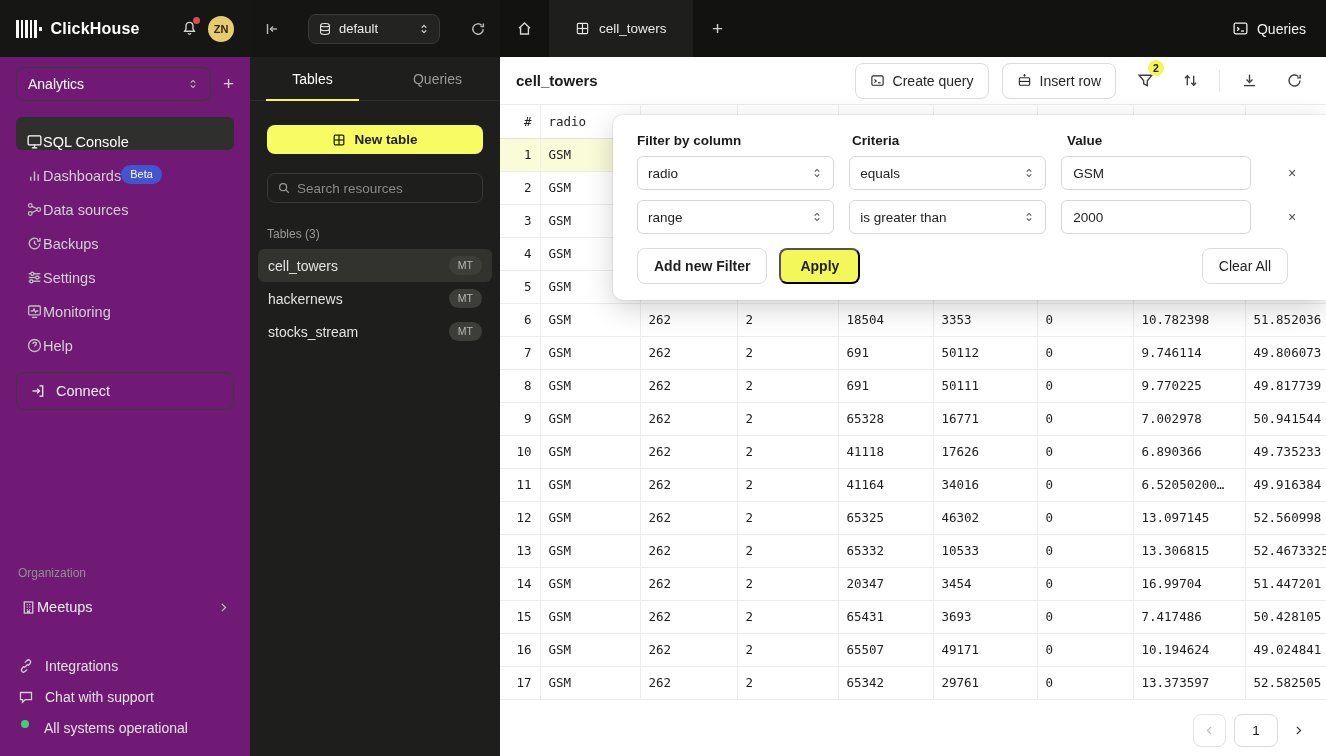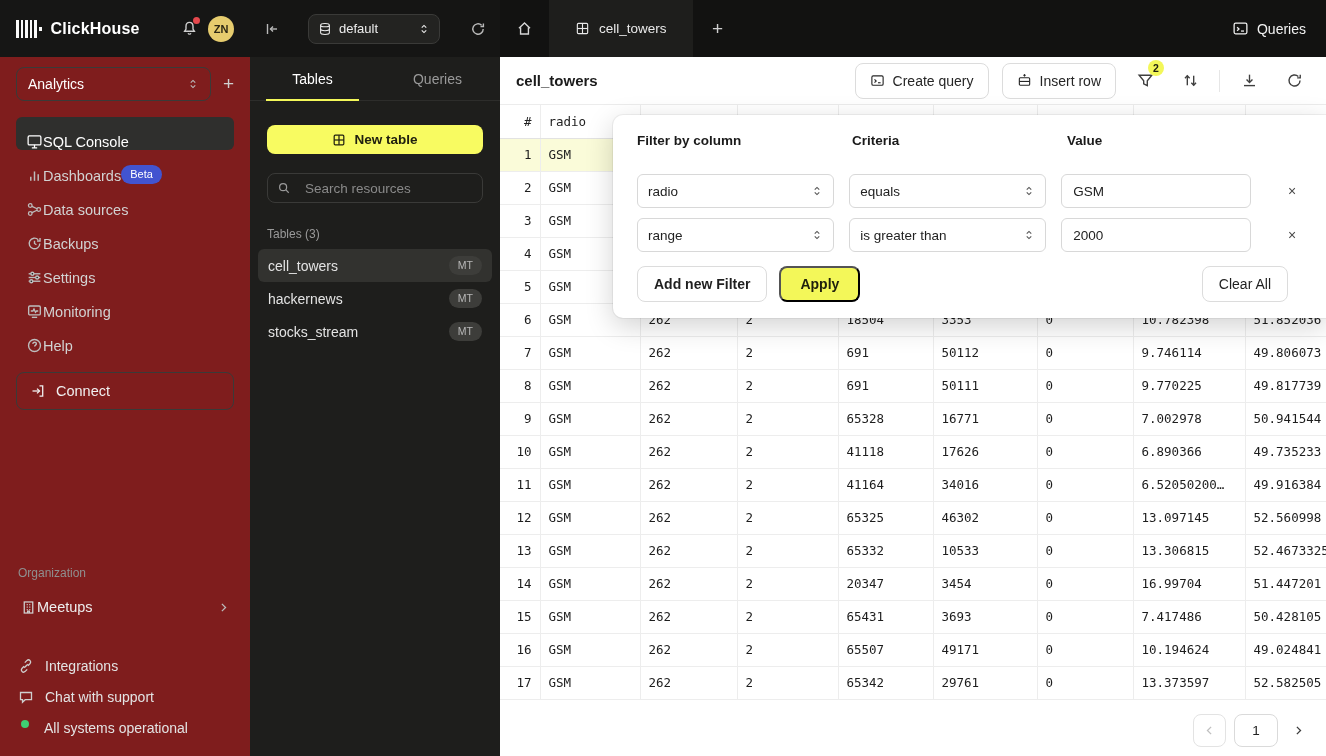--- a/index.html
+++ b/index.html
@@ -27,21 +27,21 @@
   .tb-refresh { margin-left:auto; }
   .db-select { height:30px; flex:1; max-width:132px; border:1px solid #3a3a38; background:#232321; border-radius:8px; display:flex; align-items:center; gap:7px; padding:0 9px; color:#ededed; font-size:13px; cursor:pointer; }
   .db-select .lbl { flex:1; }
   .tb-tabs { flex:1; display:flex; align-items:stretch; }
   .home-tab { width:49px; color:#d6d6d6; cursor:pointer; }
   .tab-active { display:flex; align-items:center; gap:9px; padding:0 26px; background:#1e1e1c; color:#eaeaea; font-size:13.5px; cursor:pointer; }
   .add-tab { width:50px; color:#cfcfcf; font-size:19px; cursor:pointer; }
   .queries-btn { margin-left:auto; display:flex; align-items:center; gap:8px; padding:0 20px; color:#f2f2f2; font-size:14px; cursor:pointer; }
 
   
-  .sidebar { position:absolute; top:57px; left:0; width:250px; bottom:0; background:#7f1d1d; color:#d6d6d6; padding:10px 16px 14px; display:flex; flex-direction:column; }
+  .sidebar { position:absolute; top:57px; left:0; width:250px; bottom:0; background:#701a75; color:#d6d6d6; padding:10px 16px 14px; display:flex; flex-direction:column; }
   .ws-row { display:flex; align-items:center; gap:12px; margin-bottom:16px; }
   .ws-select { flex:1; height:34px; border:1px solid #3a3a38; border-radius:8px; display:flex; align-items:center; justify-content:space-between; padding:0 11px; color:#fff; font-size:14px; cursor:pointer; }
   .ws-plus { color:#cfcfcf; font-size:19px; cursor:pointer; }
   .nav { display:flex; flex-direction:column; gap:1px; }
   .nav-item { height:33px; display:flex; align-items:flex-end; padding:0 10px; border-radius:6px; font-size:14.5px; color:#d2d2d2; cursor:pointer; }
   .nav-item .ic { color:#bdbdbd; }
   .nav-item.active { background:#2f2f2d; color:#fff; }
   .nav-item.active .ic { color:#fff; }
   .badge-beta { background:#4254d0; color:#fff; font-size:11px; line-height:1; padding:4px 9px; border-radius:10px; }
   .connect-btn { margin-top:18px; height:38px; border:1px solid #3a3a38; border-radius:8px; display:flex; align-items:center; gap:10px; padding:0 13px; font-size:14.5px; color:#f0f0f0; cursor:pointer; }
@@ -53,21 +53,21 @@
   .foot-item { height:22px; display:flex; align-items:flex-start; gap:11px; font-size:14px; color:#e3e3e3; cursor:pointer; padding:0 2px; }
   .status-dot { width:8px; height:8px; border-radius:50%; background:#3ecf72; margin:0 4px 0 3px; }
 
   
   .panel { position:absolute; top:57px; left:250px; width:250px; bottom:0; background:#1e1e1c; display:flex; flex-direction:column; }
   .panel-tabs { display:flex; height:44px; border-bottom:1px solid #2d2d2b; flex:none; }
   .panel-tab { flex:1; position:relative; font-size:14px; color:#9a9a9a; cursor:pointer; }
   .panel-tab.active { color:#fff; }
   .panel-tab.active::after { content:""; position:absolute; bottom:-1px; left:16px; right:16px; height:2px; background:#f3f759; }
   .new-table-btn { margin:24px 17px 0; height:29px; background:#f8fb61; border-radius:8px; color:#20200f; font-size:13.5px; font-weight:700; display:flex; align-items:center; justify-content:center; gap:8px; cursor:pointer; flex:none; }
-  .search-box { margin:19px 17px 0; height:30px; border:1px solid #3a3a38; border-radius:8px; display:flex; align-items:center; gap:12px; padding:0 9px; flex:none; }
+  .search-box { margin:19px 17px 0; height:30px; border:1px solid #3a3a38; border-radius:8px; display:flex; align-items:center; gap:4px; padding:0 9px; flex:none; }
   .search-box input { flex:1; background:transparent; border:none; outline:none; color:#cfcfcf; font-size:13.5px; font-family:"Liberation Sans",sans-serif; }
   .search-box input::placeholder { color:#8a8a8a; }
   .search-box .ic { color:#9a9a9a; }
   .panel-section-label { margin:24px 17px 8px; font-size:12px; color:#9a9a9a; }
   .tbl-item { height:33px; display:flex; align-items:center; margin:0 8px; padding:0 10px; border-radius:6px; color:#e3e3e3; font-size:14px; cursor:pointer; }
   .tbl-item.active { background:#32322f; }
   .badge-mt { margin-left:auto; background:#3d3d3a; color:#b8b8b8; font-size:10.5px; line-height:1; padding:4px 9px; border-radius:10px; }
 
   
   .main { position:absolute; top:57px; left:500px; right:0; bottom:0; background:#fff; }
@@ -86,21 +86,21 @@
   table.grid .num { text-align:right; }
   table.grid tr.selected td { background:#fafbd9; }
 
   .pagination { position:absolute; bottom:9px; right:16px; display:flex; align-items:center; gap:8px; }
   .page-prev { width:33px; height:33px; border:1px solid #e3e3e3; border-radius:8px; color:#c0c0c0; cursor:pointer; background:#fff; }
   .page-num { min-width:44px; height:33px; border:1px solid #dadada; border-radius:8px; font-size:13.5px; color:#222; cursor:pointer; background:#fff; }
   .page-next { width:24px; height:33px; color:#3c3c3c; cursor:pointer; }
 
   
   .filter-popup { position:absolute; top:115px; left:613px; right:0; background:#fff; border-radius:10px 0 0 10px; box-shadow:0 8px 28px rgba(0,0,0,.18), 0 0 0 1px rgba(0,0,0,.05); z-index:20; padding:18px 24px 16px; }
-  .fp-labels { display:flex; gap:15px; margin-bottom:26px; }
+  .fp-labels { display:flex; gap:15px; margin-bottom:8px; }
   .fp-labels span { font-size:13.5px; font-weight:700; color:#1a1a1a; }
   .fp-l1 { width:200px; } .fp-l2 { width:200px; } .fp-l3 { width:190px; }
   .fp-row { display:flex; align-items:center; gap:15px; margin-bottom:10px; }
   .fp-select { width:200px; height:34px; border:1px solid #d8d8d8; border-radius:6px; display:flex; align-items:center; justify-content:space-between; padding:0 10px; font-size:13.5px; color:#222; cursor:pointer; background:#fff; }
   .fp-select .chev { color:#555; }
   .fp-input { width:190px; height:34px; border:1px solid #d8d8d8; border-radius:6px; padding:0 11px; font-size:13.5px; color:#222; font-family:"Liberation Sans",sans-serif; outline:none; }
   .fp-x { margin-left:16px; width:20px; text-align:center; color:#4a4a4a; font-size:14px; cursor:pointer; }
   .fp-actions { display:flex; align-items:center; gap:12px; margin-top:14px; }
   .btn-add { height:36px; border:1px solid #dcdcdc; border-radius:8px; background:#fff; padding:0 16px; font-size:14px; font-weight:600; color:#1f1f1f; cursor:pointer; }
   .btn-apply { height:36px; border-radius:8px; background:#f3f759; padding:0 19px; font-size:14px; font-weight:600; color:#1f1f0d; cursor:pointer; }

